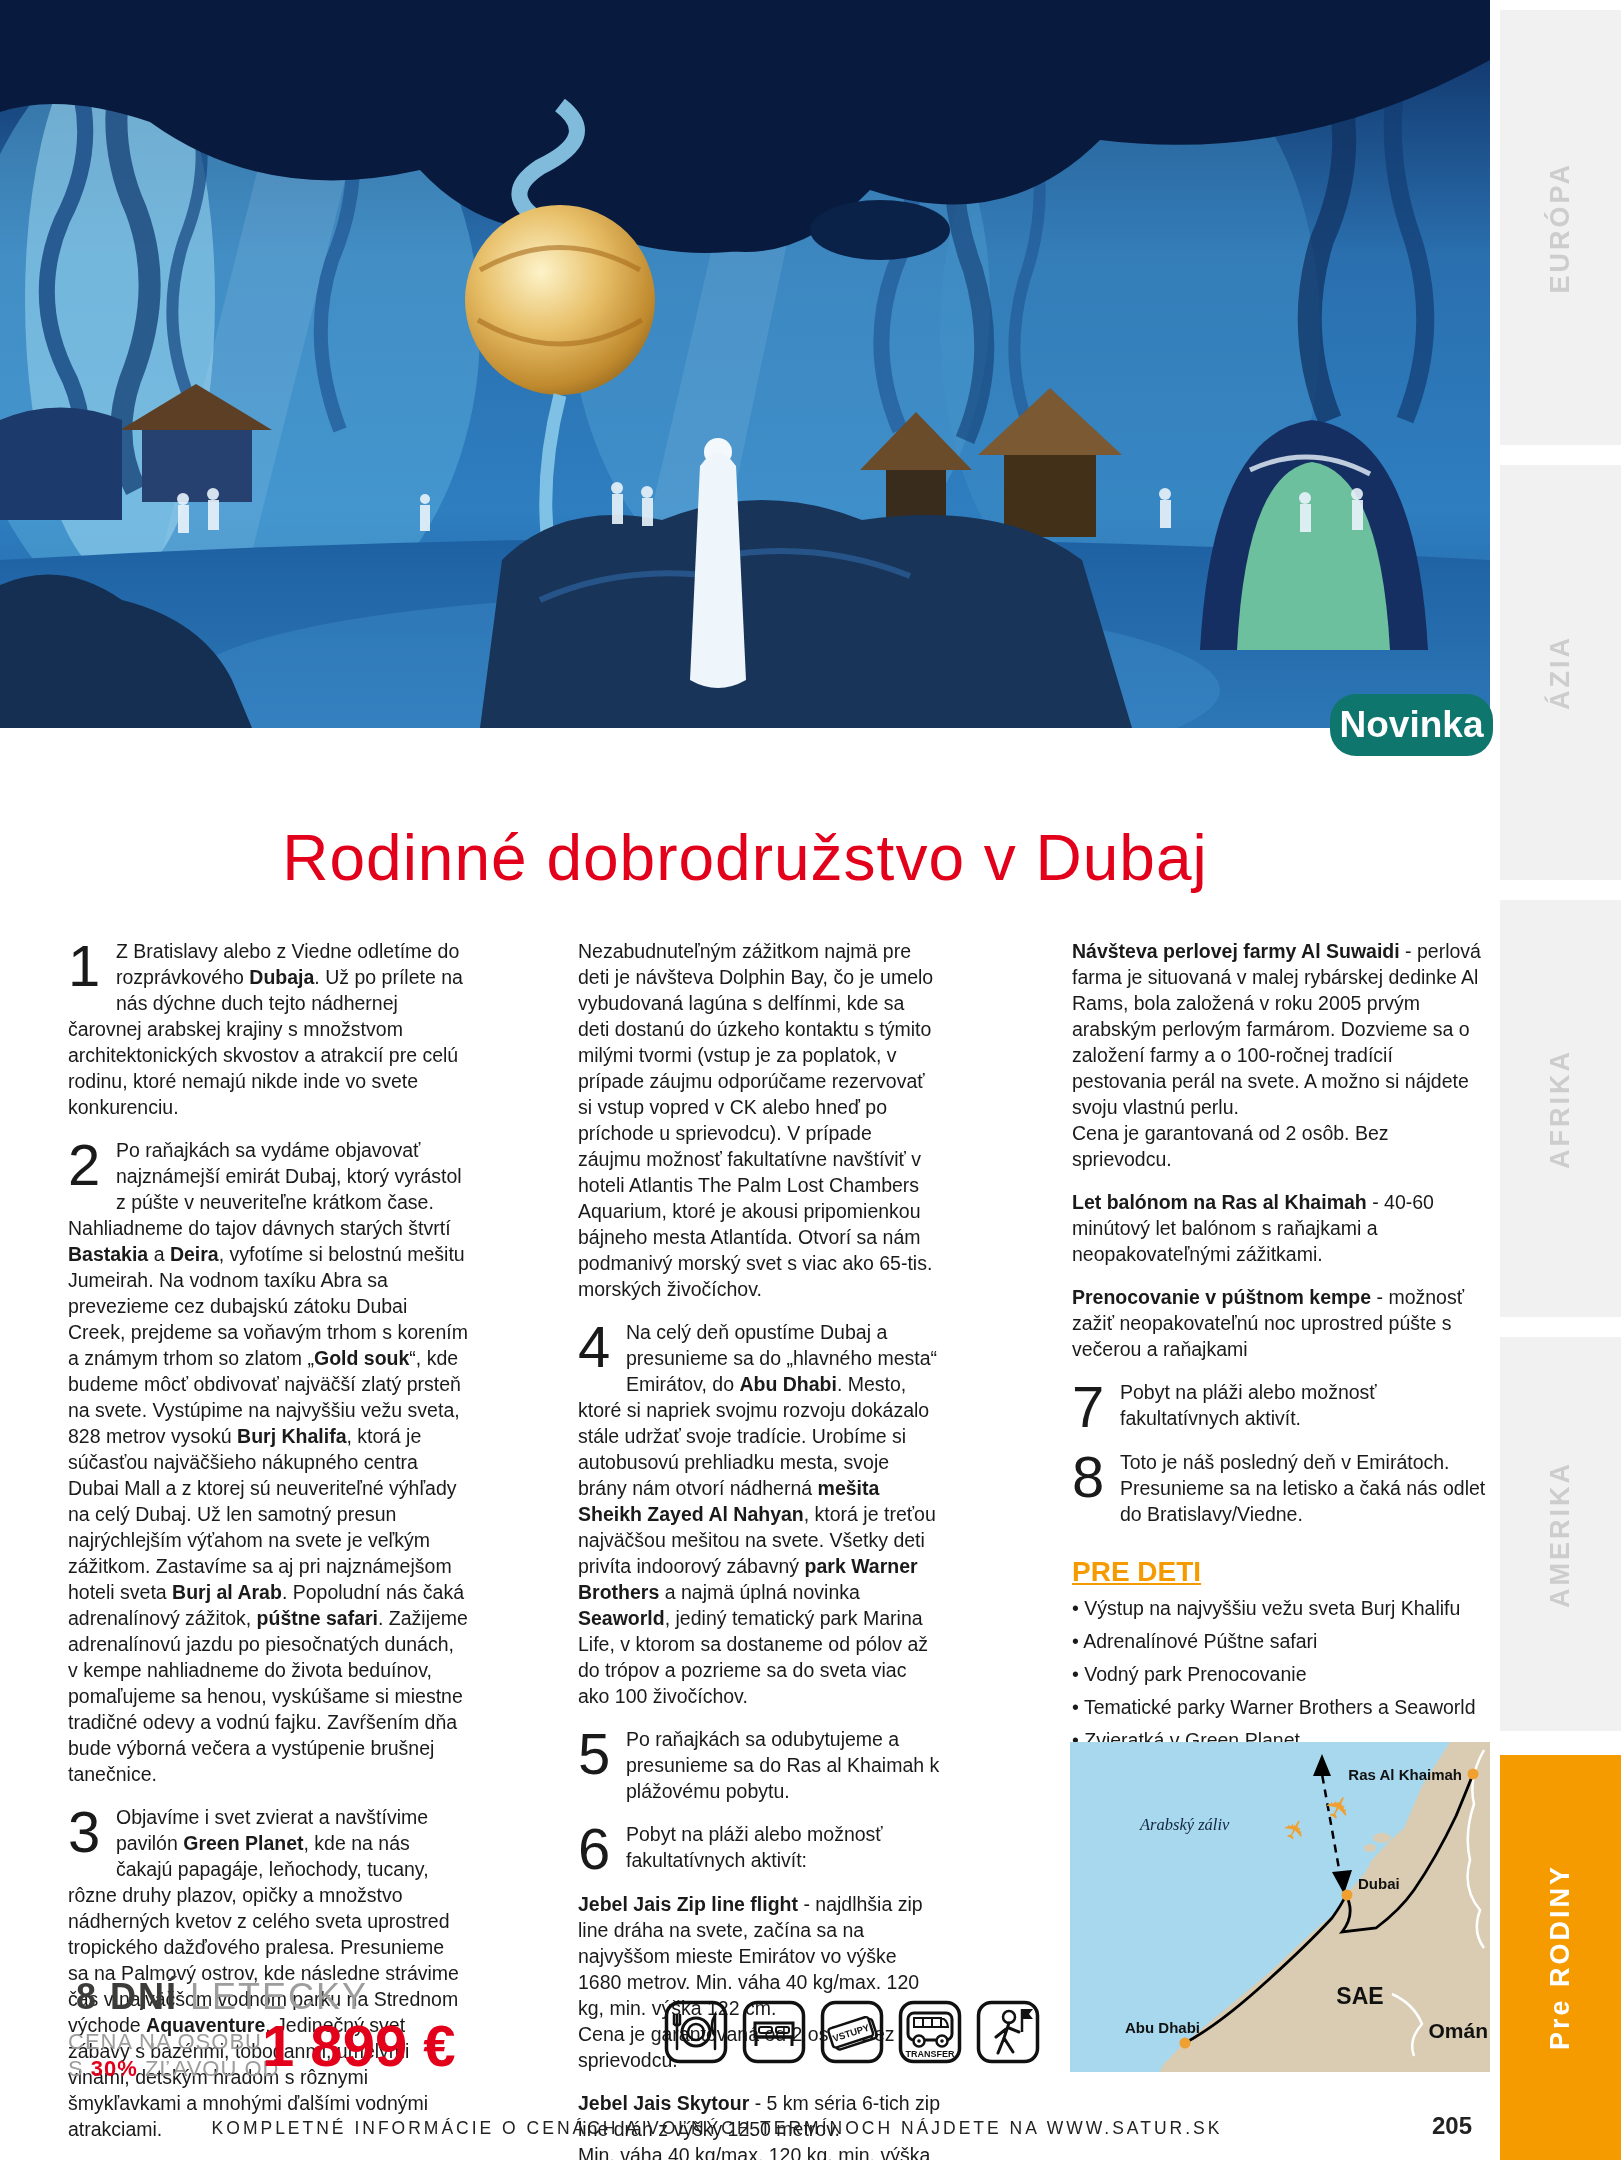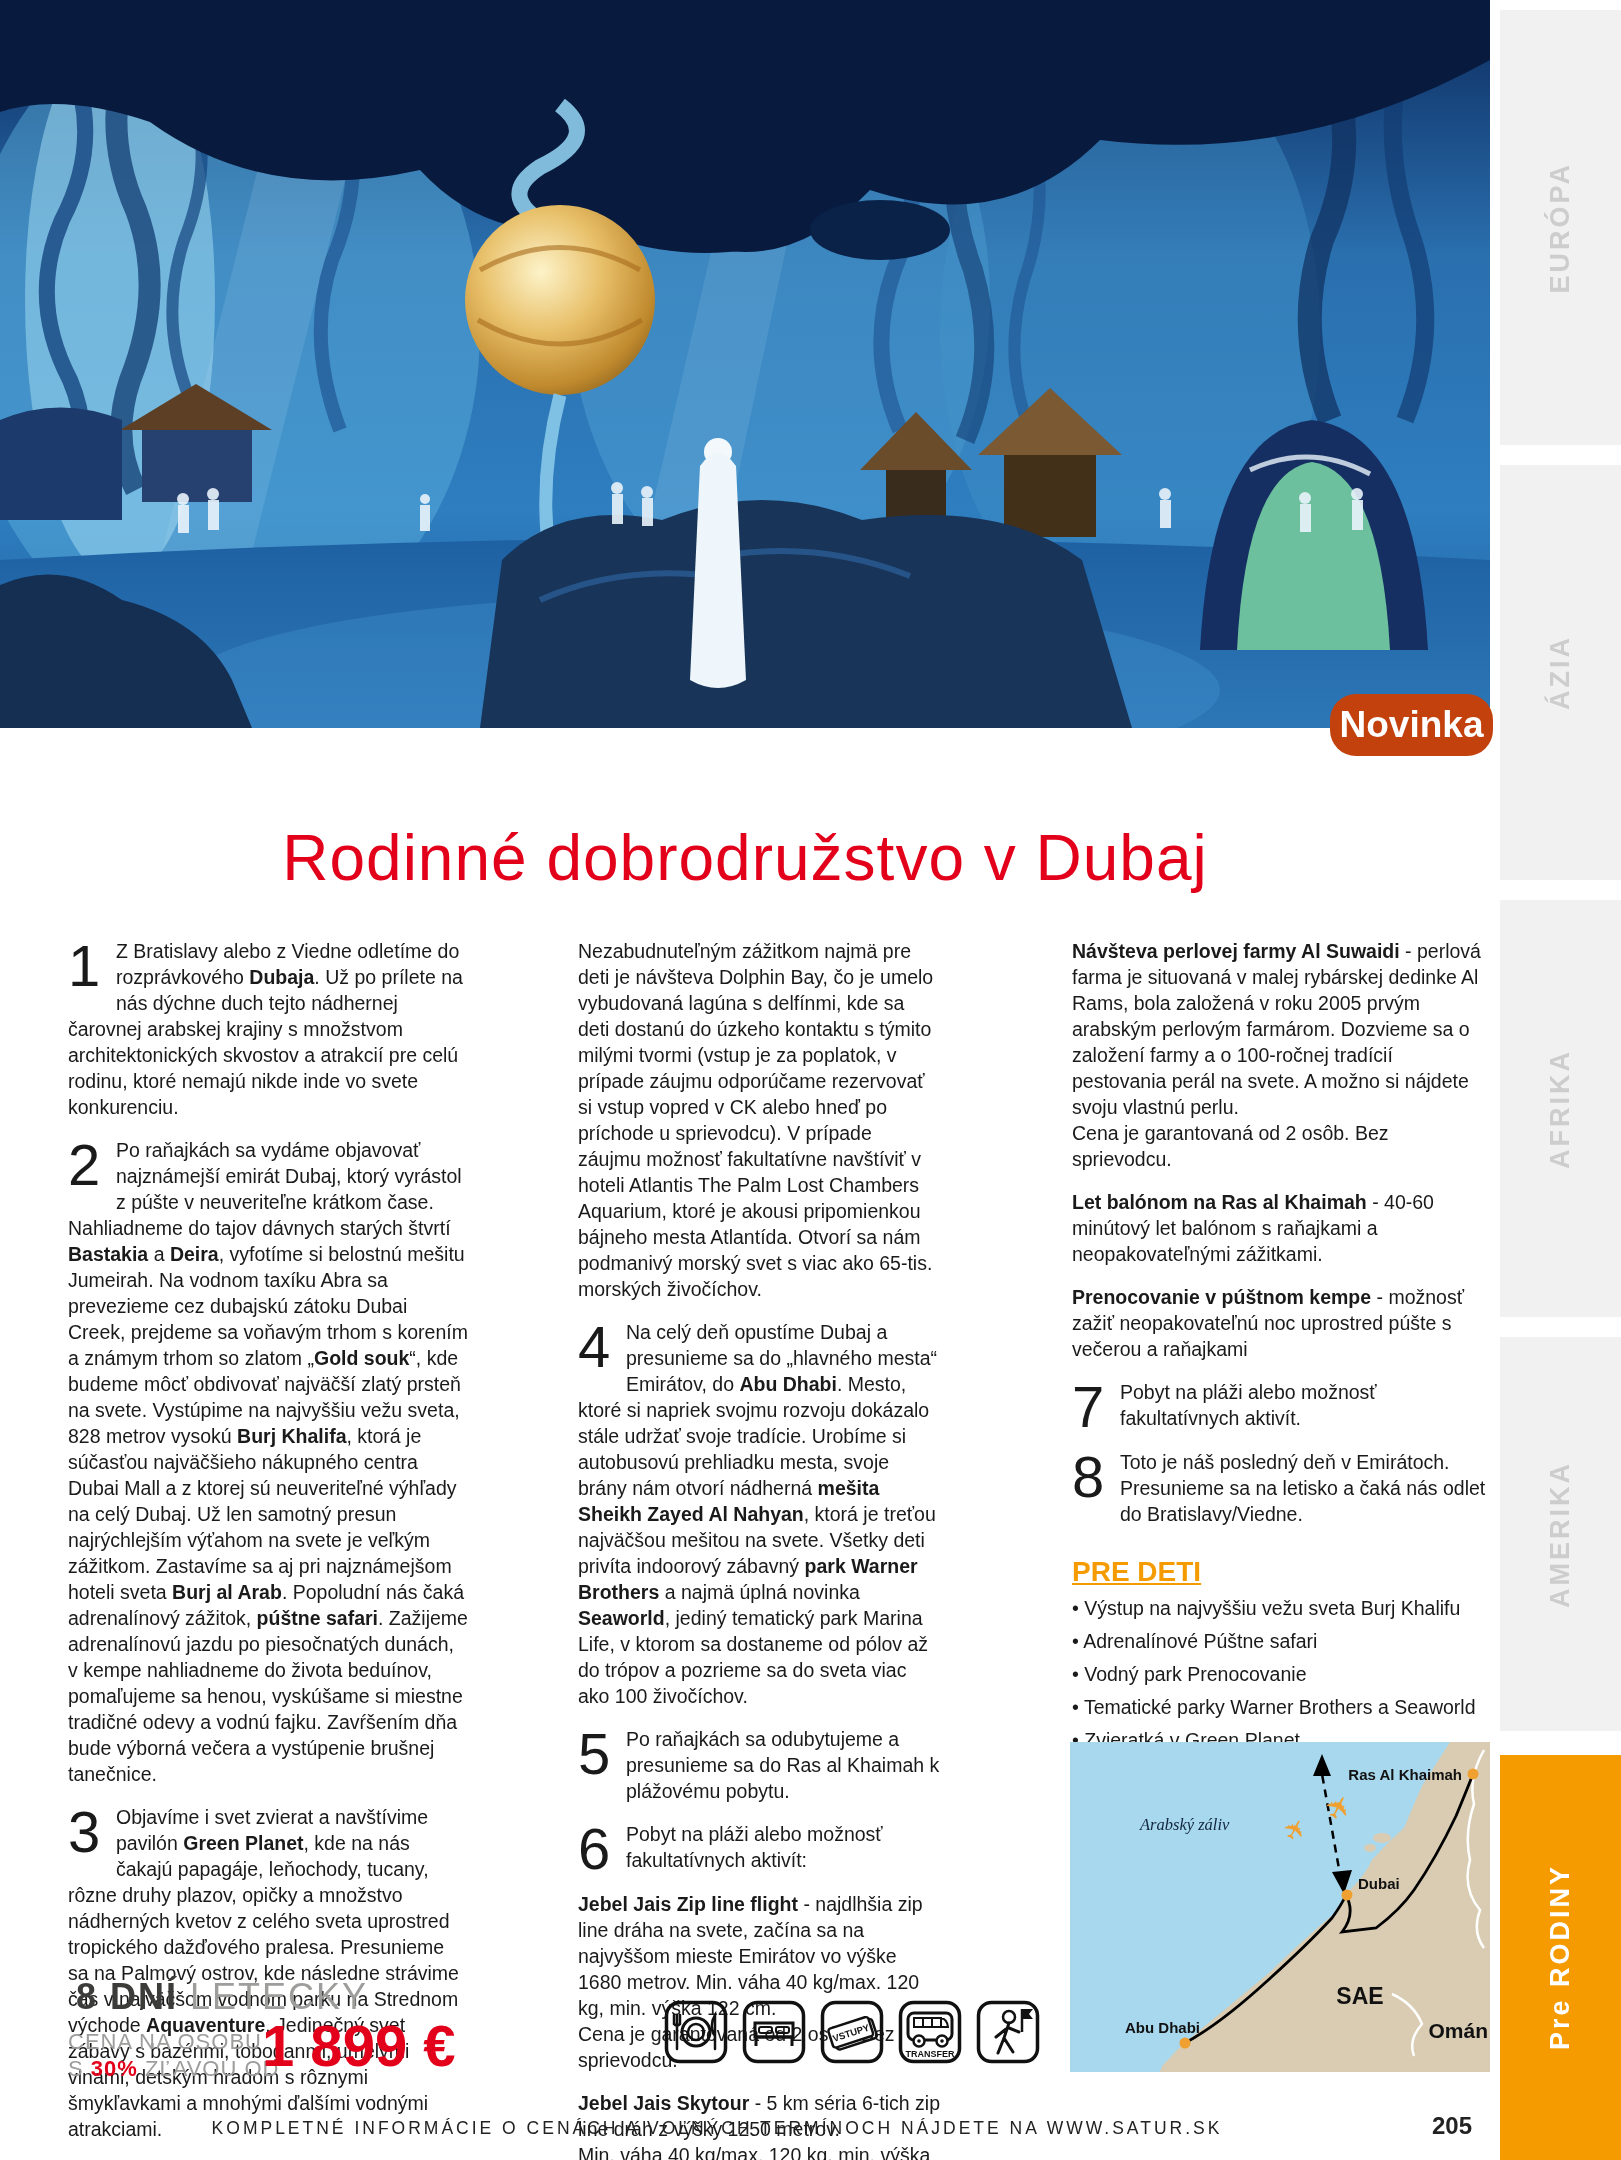--- a/index.html
+++ b/index.html
@@ -2,21 +2,21 @@
 <html><head>
 <meta charset="utf-8">
 <style>
   html,body{margin:0;padding:0;}
   body{width:1621px;height:2160px;position:relative;background:#fff;
        font-family:"Liberation Sans",sans-serif;color:#1a1a1a;overflow:hidden;}
 
   
   .hero{position:absolute;left:0;top:0;width:1490px;height:728px;overflow:hidden;}
   .hero svg{display:block;width:100%;height:100%;}
-  .badge{position:absolute;left:1330px;top:694px;width:163px;height:62px;background:#c2410c;
+  .badge{position:absolute;left:1330px;top:694px;width:163px;height:62px;background:#0f766e;
          border-radius:26px;color:#fff;font-size:37px;font-weight:bold;display:flex;
          align-items:center;justify-content:center;z-index:6;}
 
   
   .page-title{position:absolute;left:0;top:778px;width:1490px;text-align:center;
               font-size:64px;font-weight:300;color:#e2001a;letter-spacing:1px;}
 
   
   .col{position:absolute;top:938px;font-size:19.5px;line-height:26px;}
   #col0{left:68px;width:400px;}

